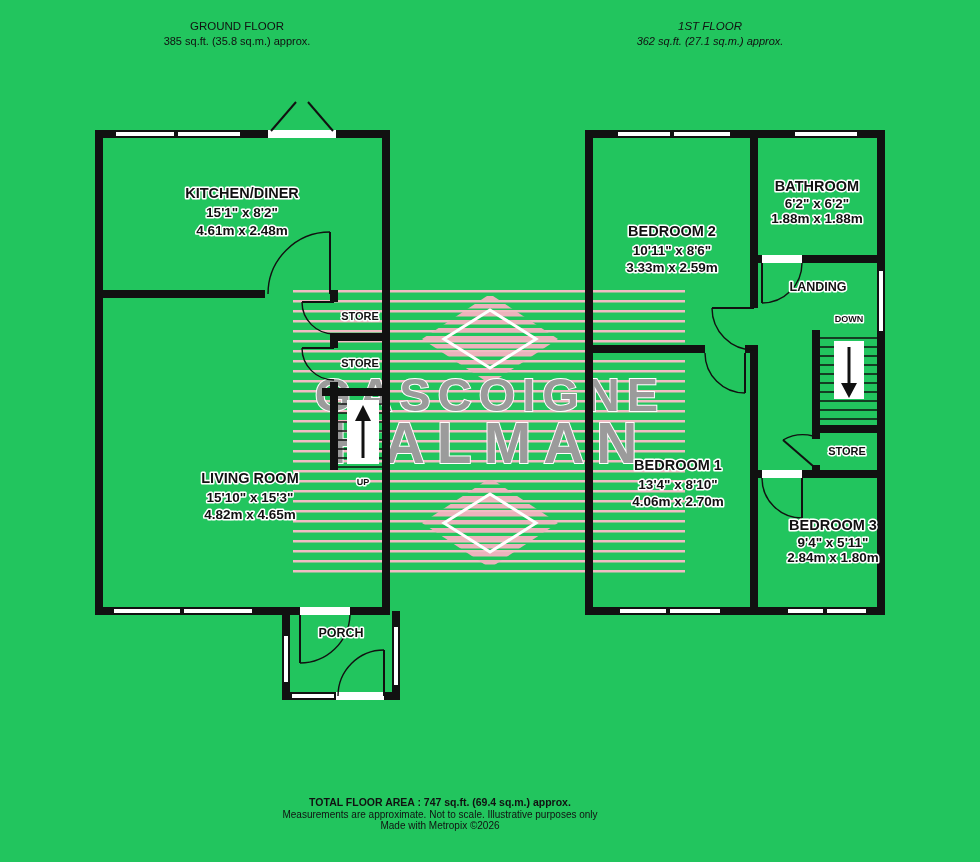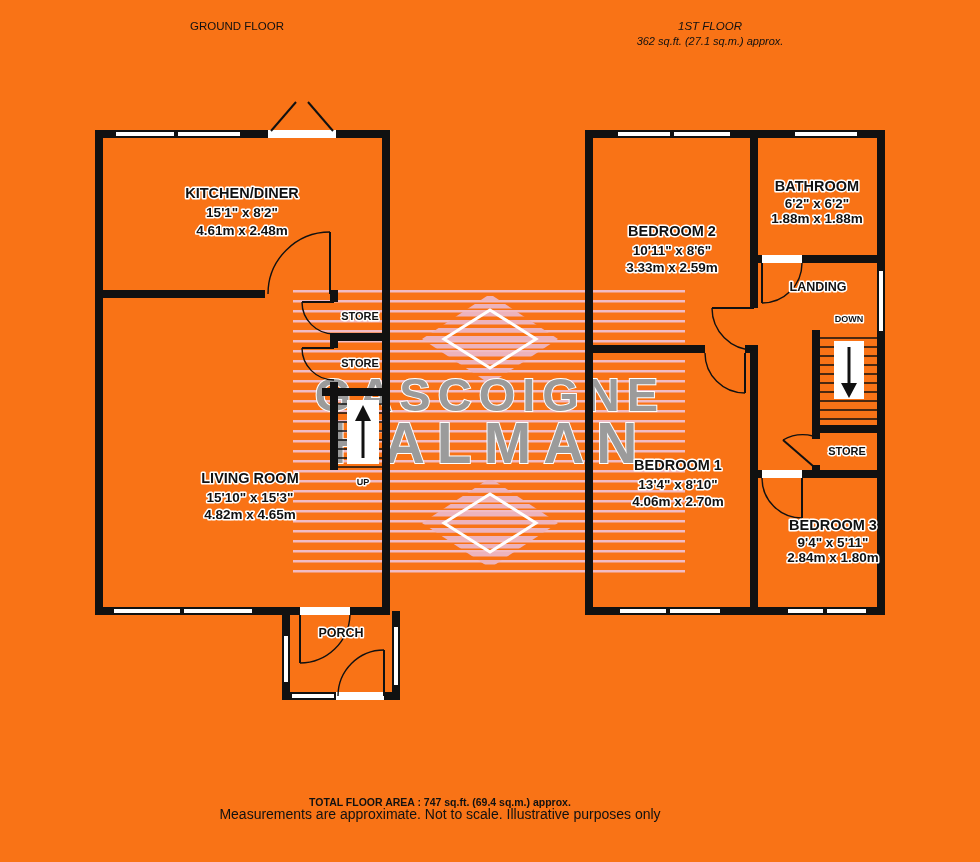--- a/index.html
+++ b/index.html
@@ -1,23 +1,23 @@
 <!DOCTYPE html>
 <html><head>
 <meta charset="utf-8">
 <style>
   * { margin:0; padding:0; box-sizing:border-box; }
   html,body { width:980px; height:862px; background:#ffffff; font-family:"Liberation Sans", sans-serif; }
-  .canvas { position:absolute; left:0; top:0; width:980px; height:862px; overflow:hidden; background:#f97316; }
+  .canvas { position:absolute; left:0; top:0; width:980px; height:862px; overflow:hidden; background:#22c55e; }
   .hdr { position:absolute; text-align:center; color:#111; }
   .hdr-title { font-size:11.5px; line-height:15px; }
   .hdr-sub { font-size:11px; line-height:14px; }
   .footer { position:absolute; left:0; top:795px; width:880px; text-align:center; color:#111; }
   .footer-total { font-size:10.5px; font-weight:bold; line-height:14px; }
-  .footer-small { font-size:14px; line-height:11px; }
+  .footer-small { font-size:10px; line-height:11px; }
   svg { position:absolute; left:0; top:0; }
   svg text { font-family:"Liberation Sans", sans-serif; fill:#111; }
   .halo { paint-order:stroke; stroke:#ffffff; stroke-width:3px; stroke-linejoin:round; }
   .room-name { font-size:14.5px; font-weight:bold; text-anchor:middle; }
   .room-dim  { font-size:13.5px; font-weight:bold; text-anchor:middle; }
   .small-label { font-size:11px; font-weight:bold; text-anchor:middle; }
   .mid-label { font-size:12.5px; font-weight:bold; text-anchor:middle; }
   .tiny-label { font-size:9px; font-weight:bold; text-anchor:middle; }
   .wall { fill:#111; }
   .win { fill:#ffffff; }
@@ -29,20 +29,21 @@
   .wm1 { font-size:47px; letter-spacing:7px; }
   .wm2 { font-size:57px; letter-spacing:12px; }
 </style>
 </head>
 <body>
 
 <div class="canvas">
 
   <div class="hdr" style="left:87px; top:19px; width:300px;">
     <div class="hdr-title">GROUND FLOOR</div>
+    <div class="hdr-sub">385 sq.ft. (35.8 sq.m.) approx.</div>
   </div>
   <div class="hdr" style="left:560px; top:19px; width:300px;font-style:italic;">
     <div class="hdr-title">1ST FLOOR</div>
     <div class="hdr-sub">362 sq.ft. (27.1 sq.m.) approx.</div>
   </div>
 
   <svg width="980" height="862" viewBox="0 0 980 862">
     <defs>
       <pattern id="wm-stripes" width="10" height="10" patternUnits="userSpaceOnUse">
         <rect x="0" y="0" width="10" height="2.5" fill="#f1bcc4"></rect>
@@ -234,15 +235,16 @@
         <text x="833" y="530" class="room-name halo">BEDROOM 3</text>
         <text x="833" y="547" class="room-dim halo">9'4" x 5'11"</text>
         <text x="833" y="562" class="room-dim halo">2.84m x 1.80m</text>
       </g>
     </g>
   </svg>
 
   <div class="footer">
     <div class="footer-total">TOTAL FLOOR AREA : 747 sq.ft. (69.4 sq.m.) approx.</div>
     <div class="footer-small">Measurements are approximate. Not to scale. Illustrative purposes only</div>
+    <div class="footer-small">Made with Metropix ©2026</div>
   </div>
 
 </div>
 
 </body></html>

